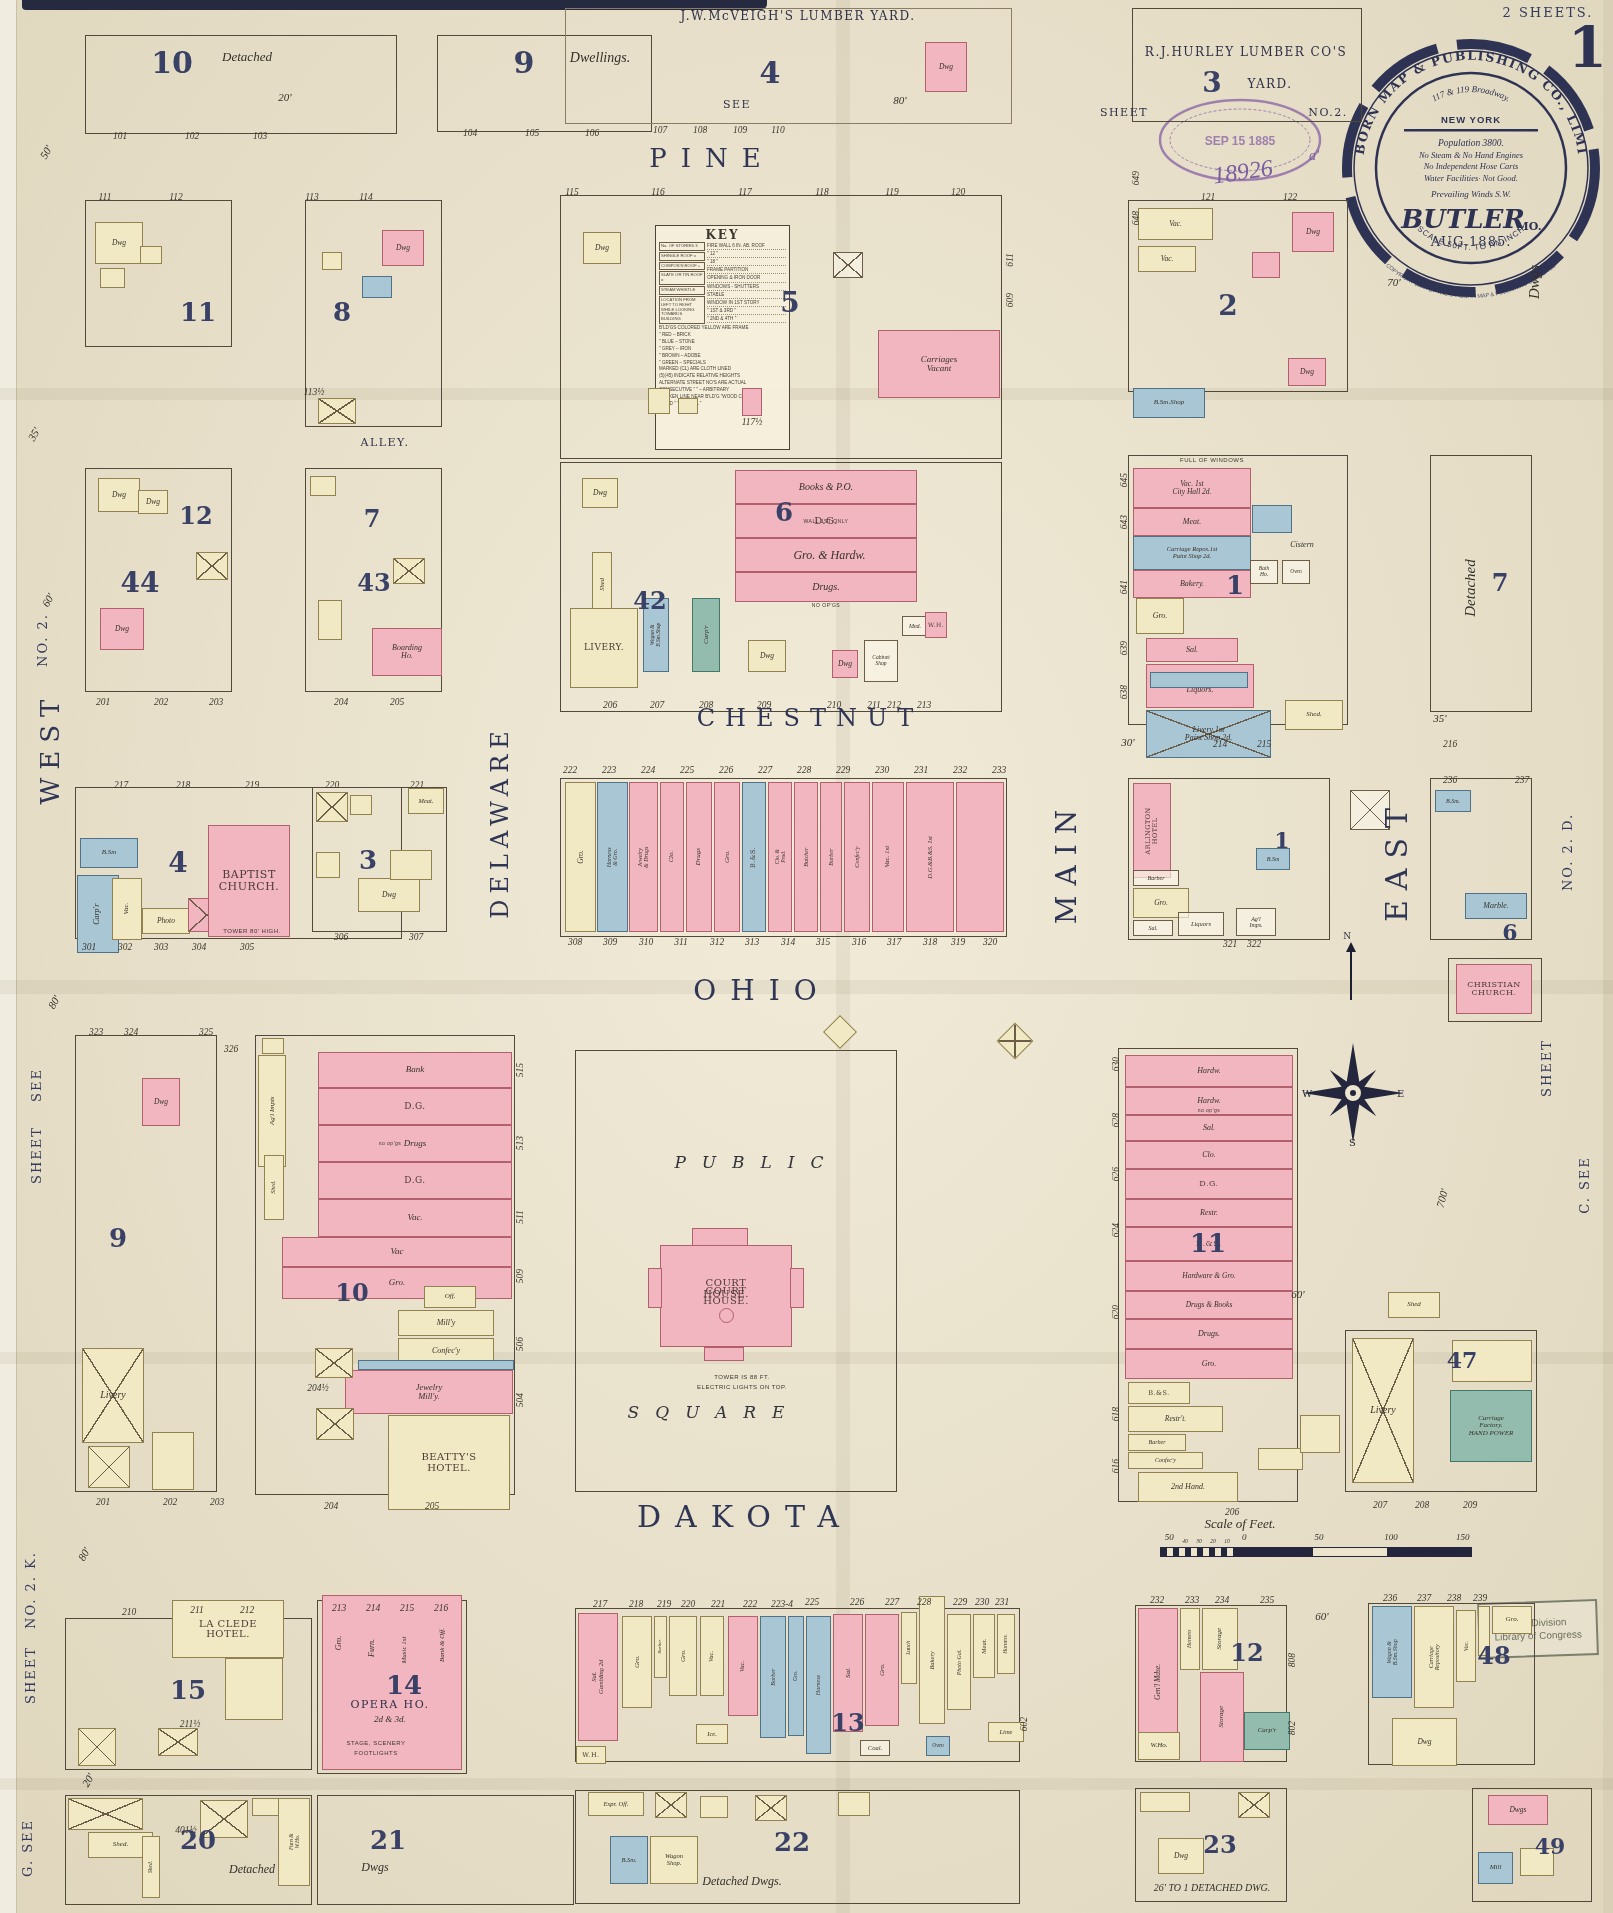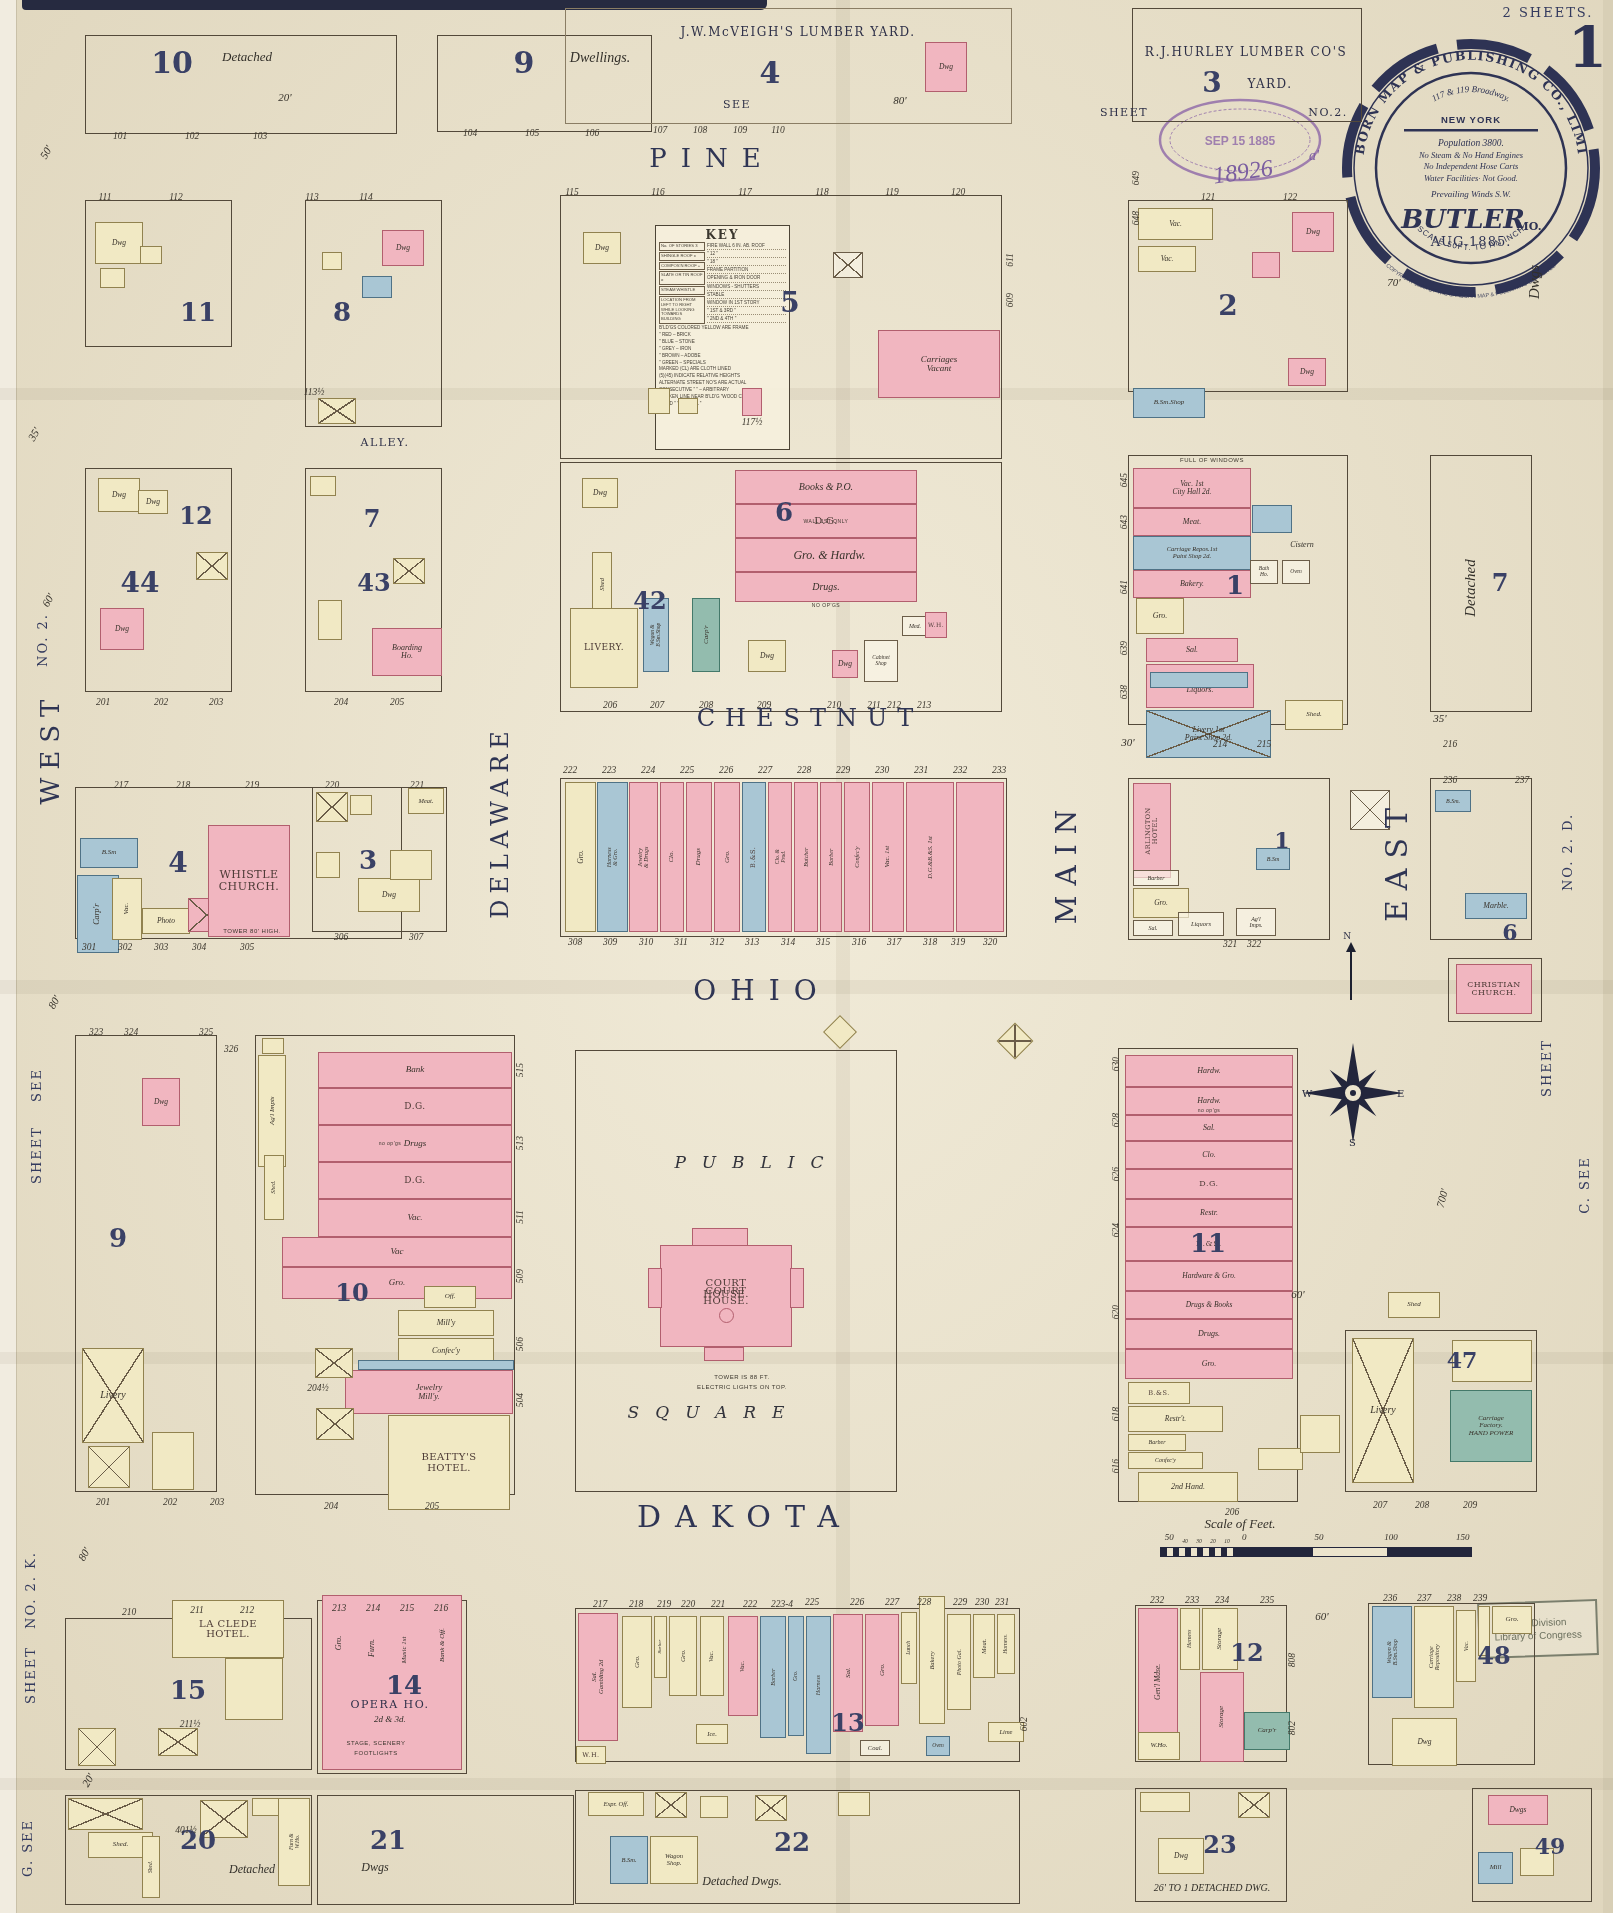--- a/index.html
+++ b/index.html
@@ -470,21 +470,21 @@
         </div>
       </div>
       <div class="bld cY" style="left: 142px; top: 908px; width: 48px; height: 26px;">
         <div class="blab" style="font-size: 7.5px;">
           <div>Photo</div>
         </div>
       </div>
       <div class="bld cP xh" style="left: 188px; top: 898px; width: 38px; height: 34px;"></div>
       <div class="bld cP" style="left: 208px; top: 825px; width: 82px; height: 112px;">
         <div class="blab capsl" style="font-size: 11px;">
-          <div>WHISTLE</div>
+          <div>BAPTIST</div>
           <div>CHURCH.</div>
         </div>
       </div>
       <div class="bld cY xh" style="left: 316px; top: 792px; width: 32px; height: 30px;"></div>
       <div class="bld cY" style="left: 350px; top: 795px; width: 22px; height: 20px;"></div>
       <div class="bld cY" style="left: 316px; top: 852px; width: 24px; height: 26px;"></div>
       <div class="bld cY" style="left: 358px; top: 878px; width: 62px; height: 34px;">
         <div class="blab" style="font-size: 7.5px;">
           <div>Dwg</div>
         </div>
@@ -1262,21 +1262,21 @@
       <div class="ctr lot" style="left: 1116px; top: 1312px; transform: translate(-50%, -50%) rotate(-90deg);">620</div>
       <div class="ctr lot" style="left: 1116px; top: 1414px; transform: translate(-50%, -50%) rotate(-90deg);">618</div>
       <div class="ctr lot" style="left: 1116px; top: 1466px; transform: translate(-50%, -50%) rotate(-90deg);">616</div>
       <div class="ctr lot" style="left: 1024px; top: 1724px; transform: translate(-50%, -50%) rotate(-90deg);">602</div>
       <div class="ctr lot" style="left: 1292px; top: 1660px; transform: translate(-50%, -50%) rotate(-90deg);">808</div>
       <div class="ctr lot" style="left: 1292px; top: 1728px; transform: translate(-50%, -50%) rotate(-90deg);">802</div>
       <div class="ctr lot" style="left: 1010px; top: 300px; transform: translate(-50%, -50%) rotate(-90deg);">609</div>
       <div class="ctr lot" style="left: 1010px; top: 260px; transform: translate(-50%, -50%) rotate(-90deg);">611</div>
       <div class="ctr lot" style="left: 1136px; top: 178px; transform: translate(-50%, -50%) rotate(-90deg);">649</div>
       <div class="ctr lot" style="left: 1136px; top: 218px; transform: translate(-50%, -50%) rotate(-90deg);">648</div>
-      <div class="ctr t-c" style="left: 798px; top: 32px; font-size: 12px;">J.W.McVEIGH'S  LUMBER  YARD.</div>
+      <div class="ctr t-c" style="left: 798px; top: 16px; font-size: 12px;">J.W.McVEIGH'S  LUMBER  YARD.</div>
       <div class="ctr t-s" style="left: 600px; top: 58px; font-size: 14px;">Dwellings.</div>
       <div class="ctr t-s" style="left: 247px; top: 57px; font-size: 13px;">Detached</div>
       <div class="ctr t-c" style="left: 737px; top: 104px; font-size: 11px;">SEE</div>
       <div class="ctr t-c" style="left: 1124px; top: 112px; font-size: 11px;">SHEET</div>
       <div class="ctr t-c" style="left: 1328px; top: 112px; font-size: 11px;">NO.2.</div>
       <div class="ctr t-c" style="left: 1246px; top: 52px; font-size: 12px;">R.J.HURLEY  LUMBER  CO'S</div>
       <div class="ctr t-c" style="left: 1270px; top: 84px; font-size: 12px;">YARD.</div>
       <div class="ctr t-t" style="left: 1212px; top: 460px; font-size: 6px;">FULL OF WINDOWS</div>
       <div class="ctr t-s" style="left: 1302px; top: 544px; font-size: 8px;">Cistern</div>
       <div class="ctr t-c" style="left: 385px; top: 442px; font-size: 11px;">ALLEY.</div>

